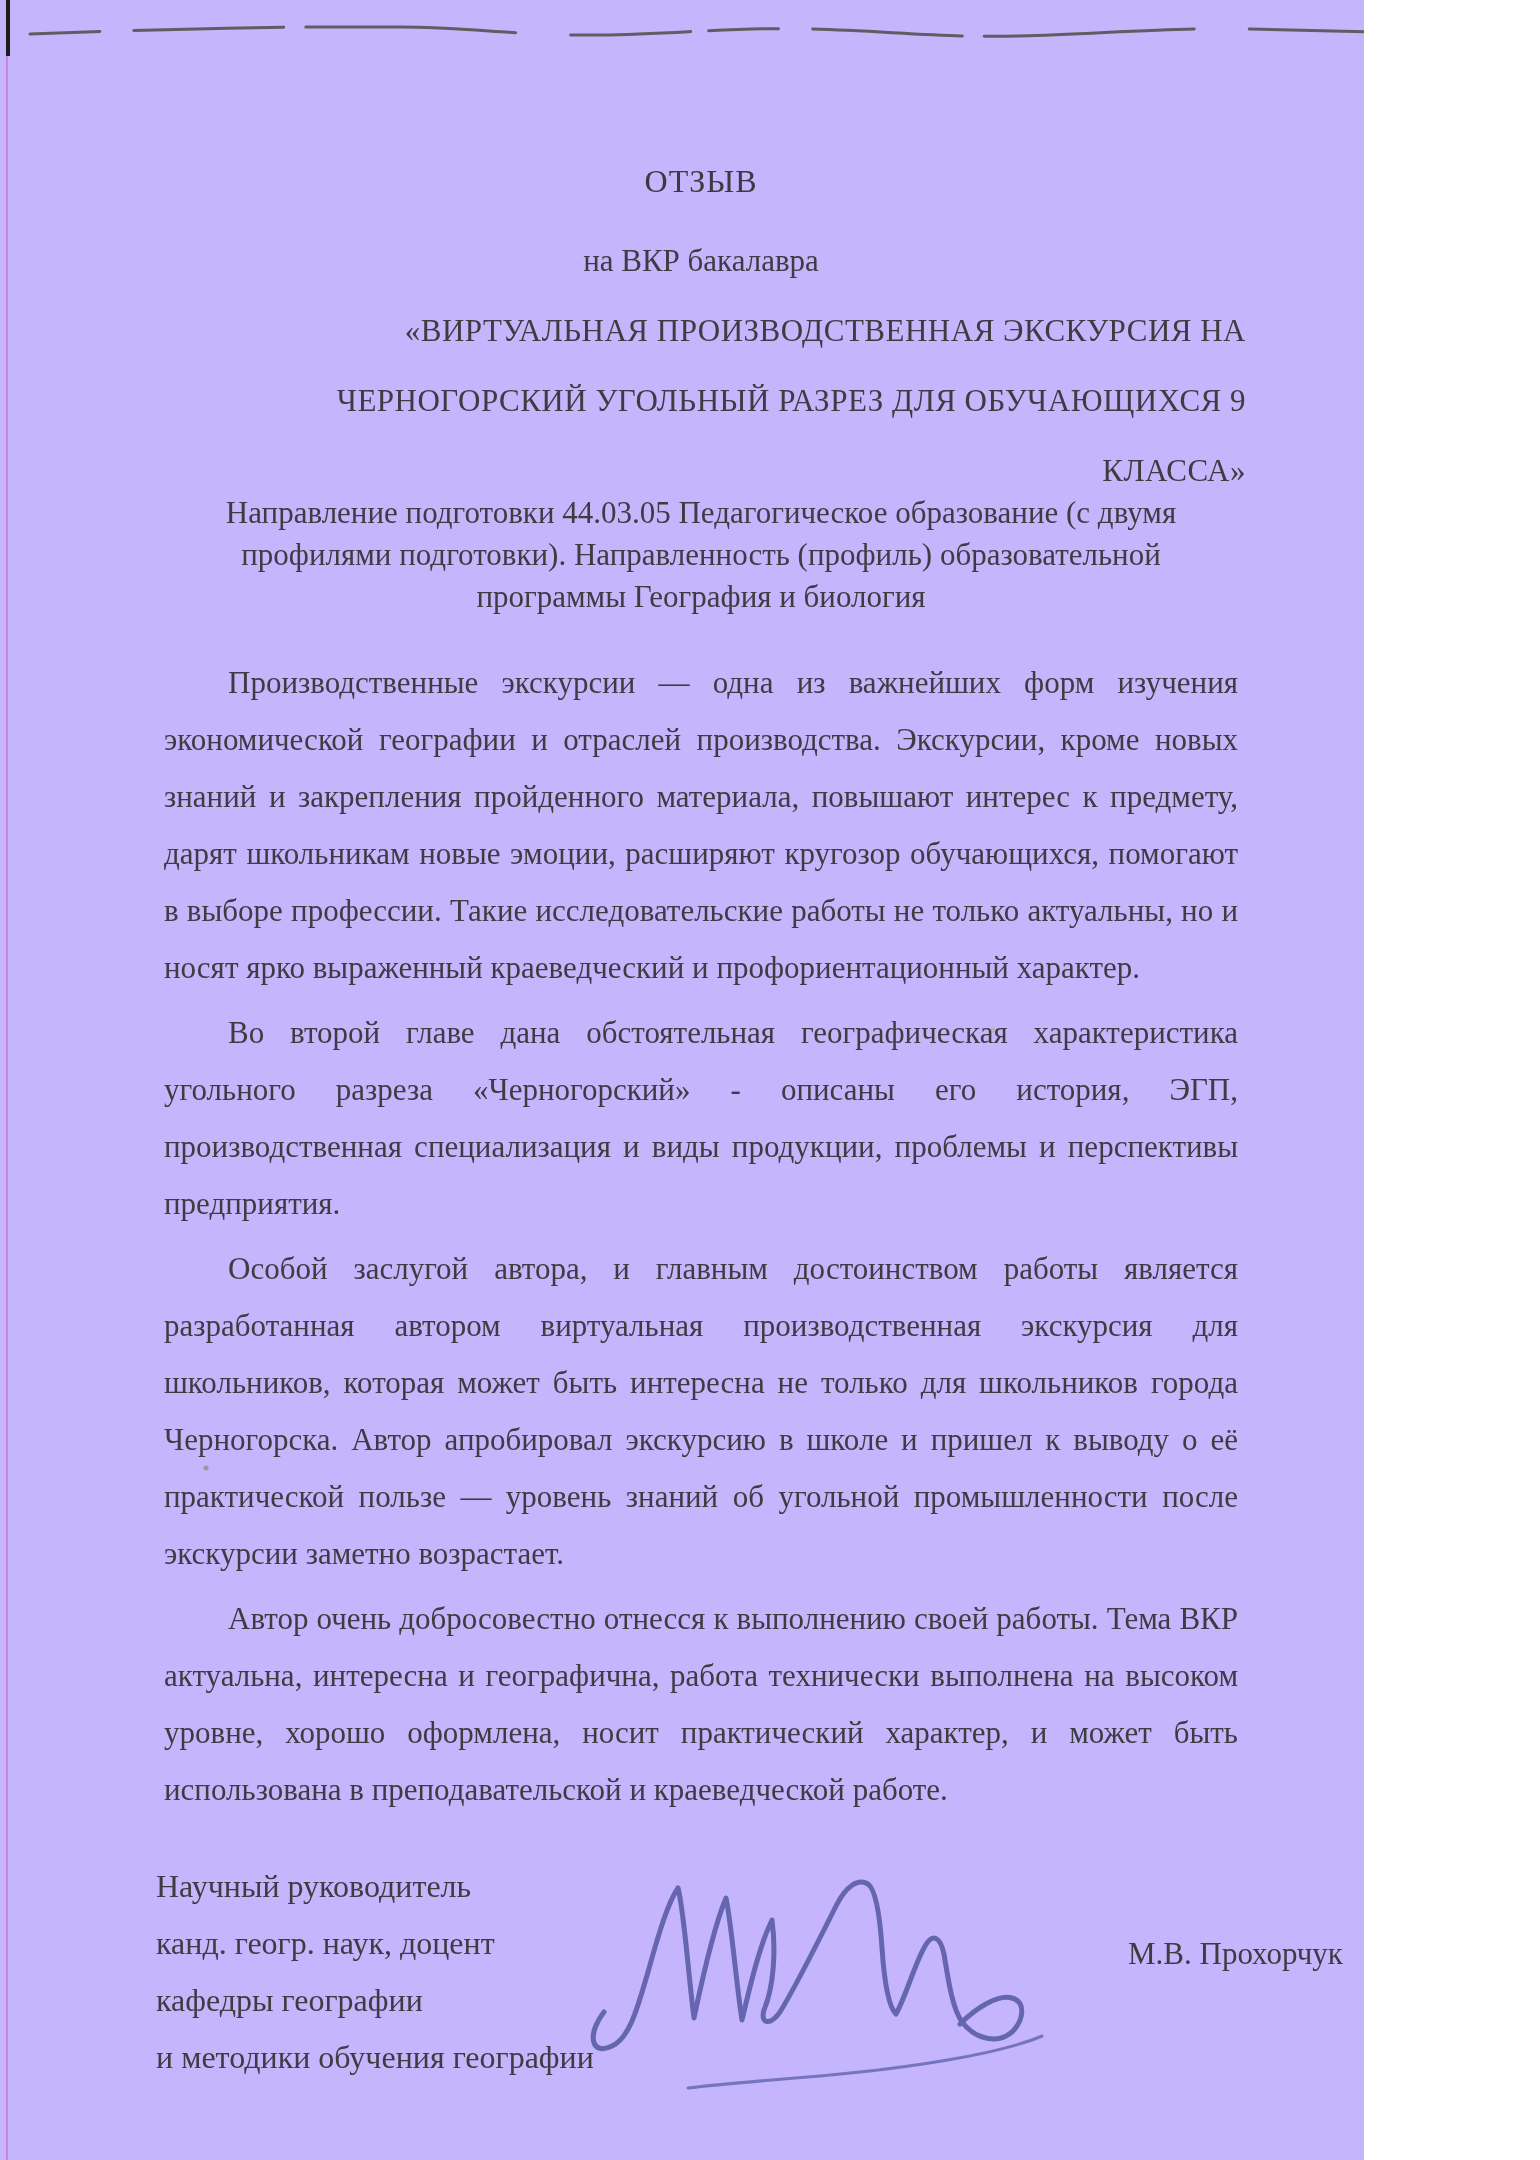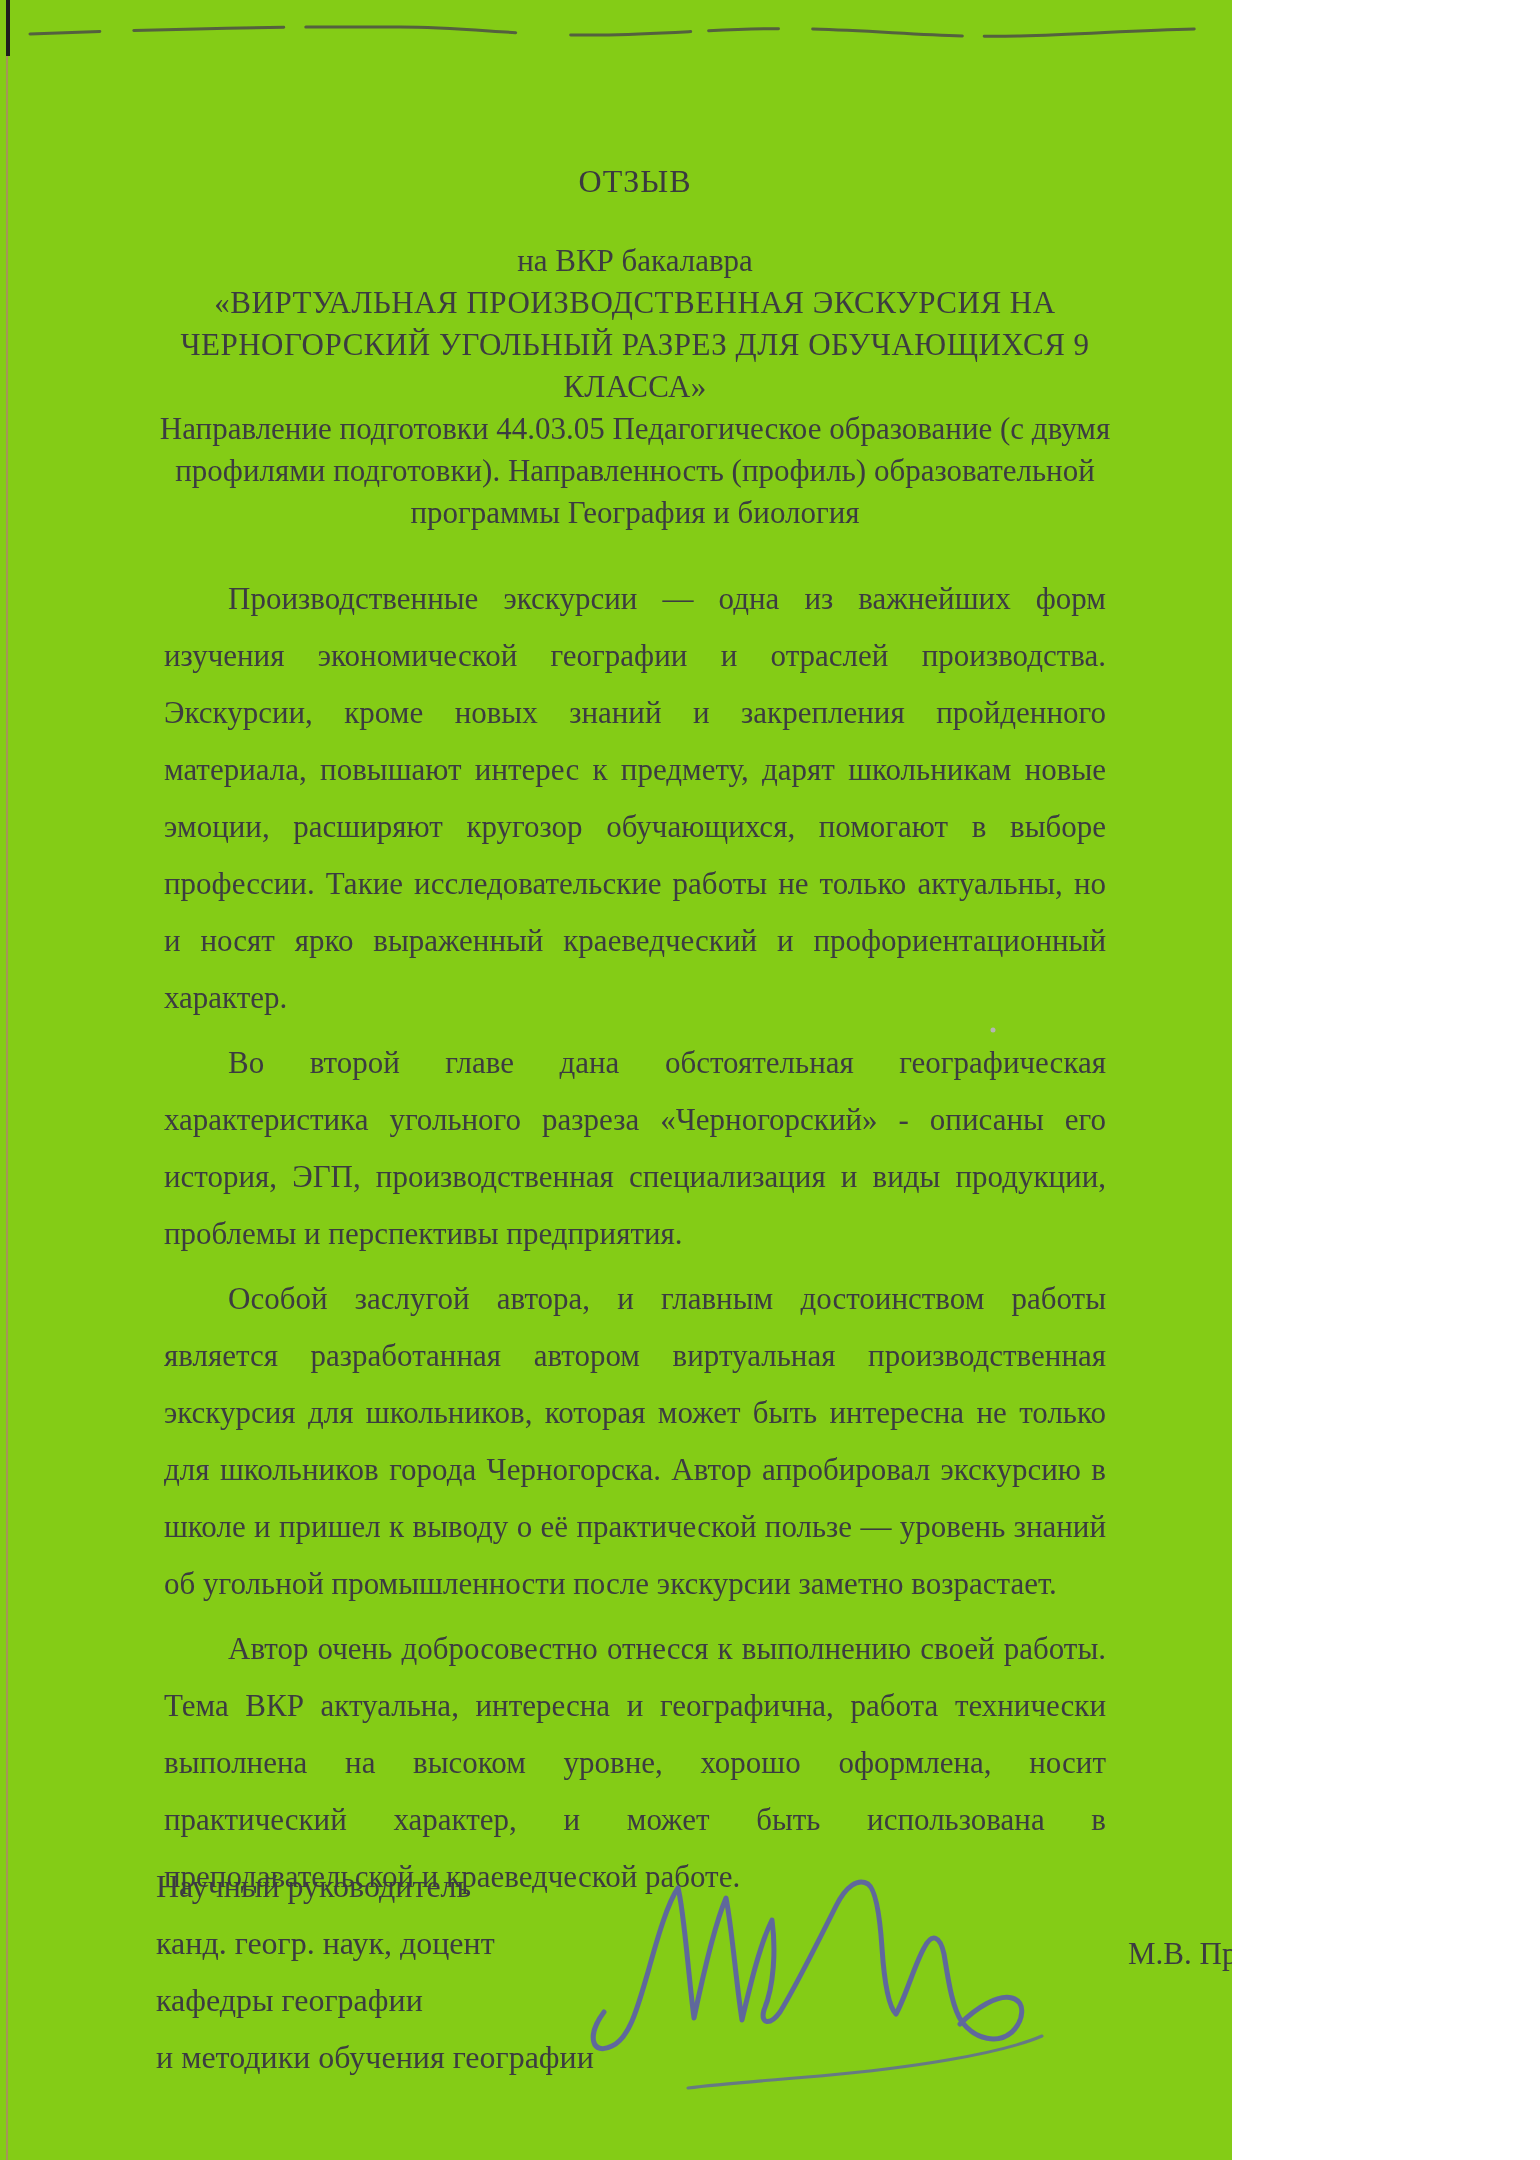--- a/index.html
+++ b/index.html
@@ -1,20 +1,20 @@
 <!DOCTYPE html>
 <html lang="ru"><head>
 <meta charset="utf-8">
 <style>
   html, body { margin: 0; padding: 0; background: #ffffff; }
   .page {
     position: relative;
-    width: 1232px;
+    width: 1364px;
     height: 2160px;
-    background: #84cc16;
+    background: #c4b5fd;
     overflow: hidden;
     font-family: "Liberation Serif", "DejaVu Serif", serif;
     color: #3c3c41;
   }
   .artifacts-layer, .signature-layer {
     position: absolute;
     pointer-events: none;
   }
   .artifacts-layer { left: 0; top: 0; }
   .signature-layer { left: 570px; top: 1856px; }
@@ -39,24 +39,25 @@
   }
   .h-author {
     margin-top: 18px;
     text-align: center;
     font-size: 31px;
     line-height: 42px;
     font-weight: bold;
     color: #343438;
   }
   .h-caps {
-    text-align: center;
+    text-align: right;
     font-size: 31px;
     line-height: 42px;
     letter-spacing: 0.5px;
+    margin-top: 28px;
   }
   .h-center {
     text-align: center;
     font-size: 31px;
     line-height: 42px;
   }
   .body-text { margin-top: 36px; }
   p.para {
     margin: 8px;
     font-size: 31px;

